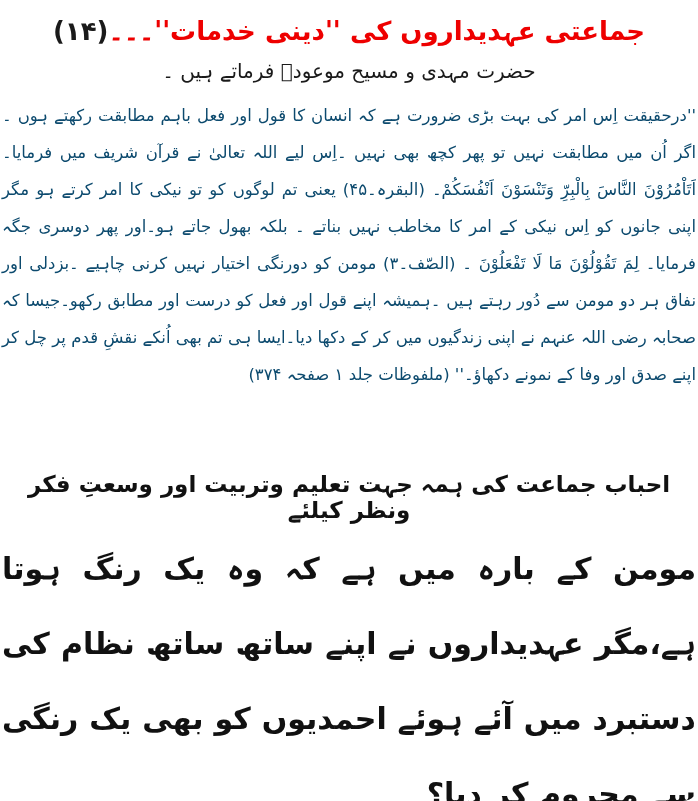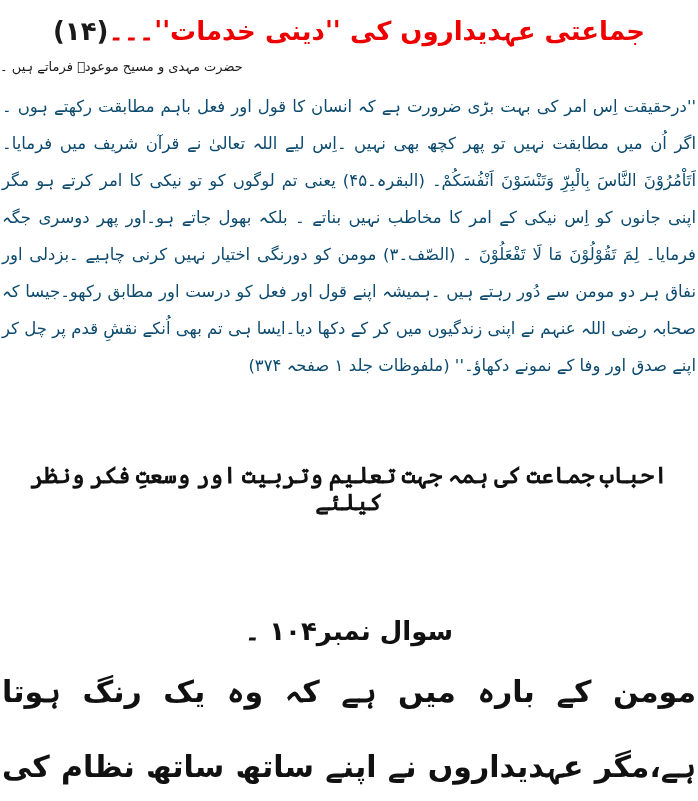--- a/index.html
+++ b/index.html
@@ -22,22 +22,22 @@
     margin-top: 12px;
     text-align: center;
     font-size: 26px;
     font-weight: bold;
     line-height: 1.5;
   }
   .title .title-red {  }
   .title .title-num { color: #1a1a1a; }
   .subtitle {
     margin-top: 8px;
-    text-align: left;
-    font-size: 13px;
+    text-align: center;
+    font-size: 20px;
     color: #1a1a1a;
   }
   .section-heading {
     margin-top: 10px;
     text-align: center;
     font-size: 23px;
     font-weight: bold;
   }
   .quote-paragraph {
     margin: 14px 2px 0 2px;
@@ -45,21 +45,20 @@
     font-size: 16.5px;
     line-height: 37px;
     color: #0c4a6e;
   }
   .centered-note {
     margin-top: 78px;
     text-align: center;
     font-size: 23px;
     font-weight: bold;
     color: #111111;
-    font-family: Liberation Serif, serif;
   }
   .question-number {
     margin-top: 100px;
     text-align: center;
     font-size: 26px;
     font-weight: bold;
     color: #111111;
   }
   .question-text {
     margin: 8px 2px 0 2px;
@@ -79,17 +78,16 @@
     <span class="title-red" style="color: rgb(238, 0, 0);">جماعتی عہدیداروں کی ''دینی خدمات''۔۔۔</span><span class="title-num">(۱۴)</span>
   </div>
 
   <div class="subtitle">حضرت مہدی و مسیح موعودؑ فرماتے ہیں ۔</div>
 
 
   <p class="quote-paragraph">''درحقیقت اِس امر کی بہت بڑی ضرورت ہے کہ انسان کا قول اور فعل باہم مطابقت رکھتے ہوں ۔اگر اُن میں مطابقت نہیں تو پھر کچھ بھی نہیں ۔اِس لیے اللہ تعالیٰ نے قرآن شریف میں فرمایا۔ اَتَاْمُرُوْنَ النَّاسَ بِالْبِرِّ وَتَنْسَوْنَ اَنْفُسَکُمْ۔ (البقرہ۔۴۵) یعنی تم لوگوں کو تو نیکی کا امر کرتے ہو مگر اپنی جانوں کو اِس نیکی کے امر کا مخاطب نہیں بناتے ۔ بلکہ بھول جاتے ہو۔اور پھر دوسری جگہ فرمایا۔ لِمَ تَقُوْلُوْنَ مَا لَا تَفْعَلُوْنَ ۔ (الصّف۔۳) مومن کو دورنگی اختیار نہیں کرنی چاہیے ۔بزدلی اور نفاق ہر دو مومن سے دُور رہتے ہیں ۔ہمیشہ اپنے قول اور فعل کو درست اور مطابق رکھو۔جیسا کہ صحابہ رضی اللہ عنہم نے اپنی زندگیوں میں کر کے دکھا دیا۔ایسا ہی تم بھی اُنکے نقشِ قدم پر چل کر اپنے صدق اور وفا کے نمونے دکھاؤ۔'' (ملفوظات جلد ۱ صفحہ ۳۷۴)</p>
 
   <div class="centered-note">احباب جماعت کی ہمہ جہت تعلیم وتربیت اور وسعتِ فکر ونظر کیلئے</div>
 
-  <div class="question-number">سوال نمبر۱۰۴ ۔</div>
 
   <div class="question-text">مومن کے بارہ میں ہے کہ وہ یک رنگ ہوتا ہے،مگر عہدیداروں نے اپنے ساتھ ساتھ نظام کی دستبرد میں آئے ہوئے احمدیوں کو بھی یک رنگی سے محروم کر دیا؟</div>
 
 </div>
 
 </body></html>

